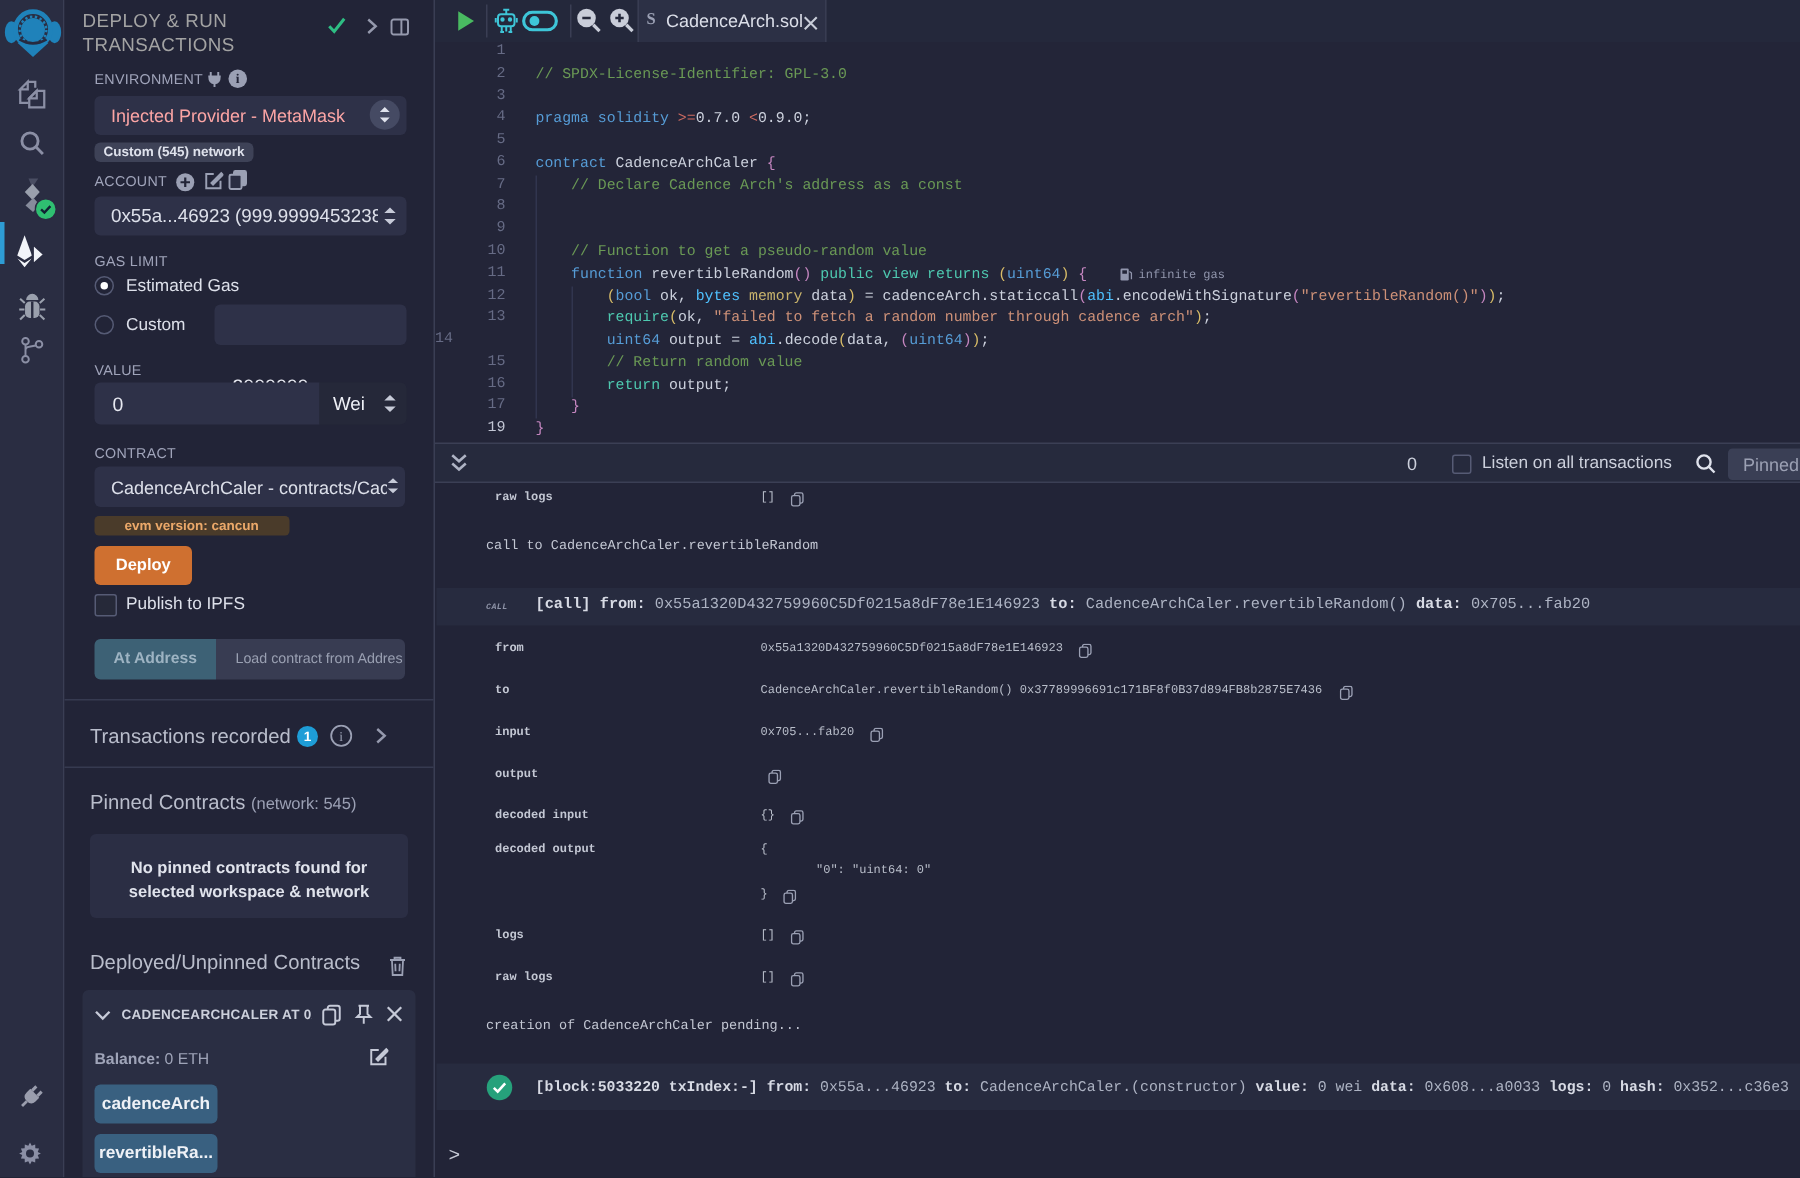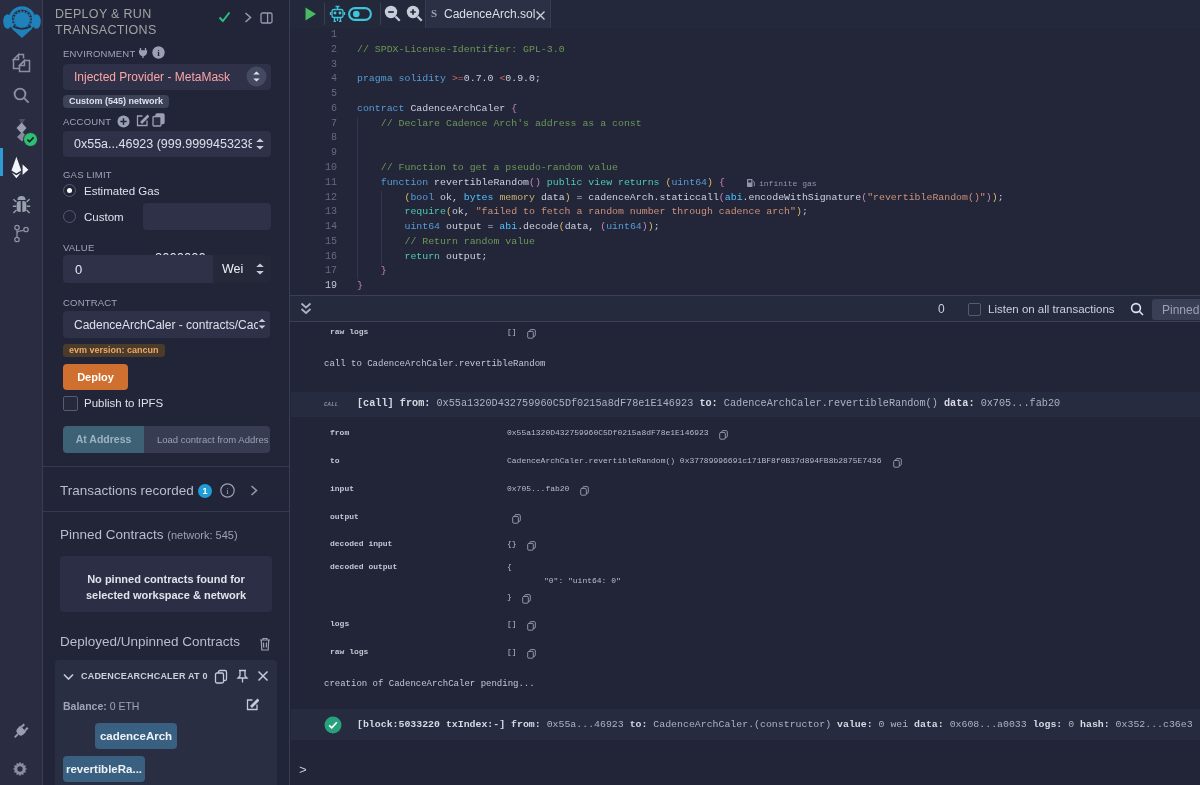--- a/index.html
+++ b/index.html
@@ -174,21 +174,21 @@
   <svg class="abs" style="left:254px;top:261px" width="12" height="16" viewBox="0 0 12 16">
       <path d="M2.2 6 L6 2.4 L9.8 6 Z M2.2 10 L6 13.6 L9.8 10 Z" fill="#c6cad8"></path>
     </svg>
 
   <div class="abs plabel" style="left:63px;top:297px;">CONTRACT</div>
   <div class="abs input" style="left:63px;top:311px;width:207px;height:27px;"></div>
   <div class="abs" style="left:74px;top:318px;width:184px;overflow:hidden;font-size:12px;color:#dde0ea;white-space:nowrap;">CadenceArchCaler - contracts/Cac</div>
   <svg class="abs" style="left:257px;top:317px" width="10" height="14" viewBox="0 0 10 14">
       <path d="M1.6 5 L5 1.8 L8.4 5 Z M1.6 8.6 L5 11.8 L8.4 8.6 Z" fill="#c6cad8"></path>
     </svg>
-  <div class="abs" style="left:63px;top:344px;height:13px;background:#4a3b2a;border-radius:3px;padding:0 6px;font-size:9px;line-height:13px;font-weight:bold;color:#eca96a;">evm version: cancun</div>
+  <div class="abs" style="left:63px;top:344px;height:13px;background:#4a3b2a;border-radius:3px;padding:0 20px;font-size:9px;line-height:13px;font-weight:bold;color:#eca96a;">evm version: cancun</div>
   <div class="abs" style="left:63px;top:364px;width:65px;height:26px;background:#cf7030;border-radius:4px;text-align:center;font-size:11px;font-weight:bold;color:#fff;line-height:26px;">Deploy</div>
   <div class="abs" style="left:63px;top:396px;width:13px;height:13px;border:1px solid #565b75;border-radius:2px;background:#262939;"></div>
   <div class="abs" style="left:84px;top:397px;font-size:11.5px;color:#dde0ea;">Publish to IPFS</div>
   <div class="abs" style="left:63px;top:426px;width:81px;height:27px;background:#3d6175;border-radius:4px 0 0 4px;text-align:center;line-height:27px;font-size:10.5px;font-weight:bold;color:#9db3c2;">At Address</div>
   <div class="abs" style="left:144px;top:426px;width:126px;height:27px;background:#383c52;border-radius:0 4px 4px 0;"></div>
   <div class="abs" style="left:157px;top:434px;font-size:9.5px;color:#9aa0b2;">Load contract from Addres</div>
   <div class="abs" style="left:43px;top:466px;width:246px;height:1px;background:#363a50;"></div>
 
   <div class="abs sechead" style="left:60px;top:483px;">Transactions recorded</div>
   <div class="abs" style="left:198px;top:484px;width:14px;height:14px;border-radius:50%;background:#1e9dd7;color:#fff;font-size:9px;font-weight:bold;text-align:center;line-height:14px;">1</div>
@@ -224,21 +224,21 @@
       <path d="M3 1.5 L10 1.5 M4 1.5 L4 7 L2 9 L11 9 L9 7 L9 1.5 M6.5 9 L6.5 13.5"></path>
     </svg>
   <svg class="abs" style="left:257px;top:670px" width="12" height="12" viewBox="0 0 12 12" fill="none" stroke="#c6cad8" stroke-width="1.5">
       <path d="M1.5 1.5 L10.5 10.5 M10.5 1.5 L1.5 10.5"></path>
     </svg>
   <div class="abs" style="left:63px;top:700px;font-size:10.5px;color:#9fa4b8;"><b>Balance:</b> 0 ETH</div>
   <svg class="abs" style="left:246px;top:698px" width="13" height="13" viewBox="0 0 13 13" fill="none" stroke="#c6cad8" stroke-width="1.3">
       <path d="M11 6.5 L11 11.5 L1.5 11.5 L1.5 2 L6.5 2"></path>
       <path d="M5 8 L11.5 1.5 L12.5 2.5 L6 9 Z" fill="#c6cad8"></path>
     </svg>
-  <div class="abs" style="left:63px;top:723px;width:82px;height:26px;background:#396080;border-radius:4px;text-align:center;line-height:26px;font-size:11.5px;font-weight:bold;color:#eef1f6;margin-left:32px;">cadenceArch</div>
+  <div class="abs" style="left:63px;top:723px;width:82px;height:26px;background:#396080;border-radius:4px;text-align:center;line-height:26px;font-size:11.5px;font-weight:bold;color:#eef1f6;">cadenceArch</div>
   <div class="abs" style="left:63px;top:756px;width:82px;height:26px;background:#396080;border-radius:4px;text-align:center;line-height:26px;font-size:11.5px;font-weight:bold;color:#eef1f6;">revertibleRa...</div>
   <div class="abs" id="edbar"></div>
   <svg class="abs" style="left:304px;top:7px" width="13" height="14" viewBox="0 0 13 14">
       <path d="M1.5 0.5 L12 7 L1.5 13.5 Z" fill="#49ba61"></path>
     </svg>
   <div class="abs" style="left:324px;top:3px;width:1px;height:22px;background:#3a3e54;"></div>
 
   <svg class="abs" style="left:329px;top:5px" width="17" height="18" viewBox="0 0 17 18" fill="none" stroke="#3ec6d8" stroke-width="1.3">
     <rect x="3" y="4.5" width="11" height="8" rx="2"></rect>
     <path d="M8.5 4.5 L8.5 1.5 M6.5 1.5 L10.5 1.5"></path>
@@ -283,21 +283,21 @@
   <div class="abs mono" style="left:290px;top:72.34px;width:47px;height:14.78px;line-height:14.78px;text-align:right;font-size:10px;color:#666b85;">4</div>
   <div class="abs mono" style="left:290px;top:87.12px;width:47px;height:14.78px;line-height:14.78px;text-align:right;font-size:10px;color:#666b85;">5</div>
   <div class="abs mono" style="left:290px;top:101.90px;width:47px;height:14.78px;line-height:14.78px;text-align:right;font-size:10px;color:#666b85;">6</div>
   <div class="abs mono" style="left:290px;top:116.68px;width:47px;height:14.78px;line-height:14.78px;text-align:right;font-size:10px;color:#666b85;">7</div>
   <div class="abs mono" style="left:290px;top:131.46px;width:47px;height:14.78px;line-height:14.78px;text-align:right;font-size:10px;color:#666b85;">8</div>
   <div class="abs mono" style="left:290px;top:146.24px;width:47px;height:14.78px;line-height:14.78px;text-align:right;font-size:10px;color:#666b85;">9</div>
   <div class="abs mono" style="left:290px;top:161.02px;width:47px;height:14.78px;line-height:14.78px;text-align:right;font-size:10px;color:#666b85;">10</div>
   <div class="abs mono" style="left:290px;top:175.80px;width:47px;height:14.78px;line-height:14.78px;text-align:right;font-size:10px;color:#666b85;">11</div>
   <div class="abs mono" style="left:290px;top:190.58px;width:47px;height:14.78px;line-height:14.78px;text-align:right;font-size:10px;color:#666b85;">12</div>
   <div class="abs mono" style="left:290px;top:205.36px;width:47px;height:14.78px;line-height:14.78px;text-align:right;font-size:10px;color:#666b85;">13</div>
-  <div class="abs mono" style="left:290px;top:220.14px;width:47px;height:14.78px;line-height:14.78px;text-align:right;font-size:10px;color:#666b85;">14</div>
+  <div class="abs mono" style="left:290px;top:220.14px;width:47px;height:14.78px;line-height:14.78px;font-size:10px;color:#666b85;">14</div>
   <div class="abs mono" style="left:290px;top:234.92px;width:47px;height:14.78px;line-height:14.78px;text-align:right;font-size:10px;color:#666b85;">15</div>
   <div class="abs mono" style="left:290px;top:249.70px;width:47px;height:14.78px;line-height:14.78px;text-align:right;font-size:10px;color:#666b85;">16</div>
   <div class="abs mono" style="left:290px;top:264.48px;width:47px;height:14.78px;line-height:14.78px;text-align:right;font-size:10px;color:#666b85;">17</div>
   <div class="abs mono" style="left:290px;top:279.26px;width:47px;height:14.78px;line-height:14.78px;text-align:right;font-size:10px;color:#c2c6d4;">19</div>
 
   <div class="cl mono" style="top:42.78px;height:14.78px;line-height:14.78px;"><span class="c-com">// SPDX-License-Identifier: GPL-3.0</span></div>
   <div class="cl mono" style="top:72.34px;height:14.78px;line-height:14.78px;"><span class="c-kw">pragma solidity </span><span class="c-op">&gt;=</span>0.7.0 <span class="c-op">&lt;</span>0.9.0;</div>
   <div class="cl mono" style="top:101.90px;height:14.78px;line-height:14.78px;"><span class="c-kw">contract</span> CadenceArchCaler <span class="c-pink">{</span></div>
   <div class="cl mono" style="top:116.68px;height:14.78px;line-height:14.78px;"><span class="c-com">    // Declare Cadence Arch's address as a const</span></div>
   <div class="cl mono" style="top:161.02px;height:14.78px;line-height:14.78px;"><span class="c-com">    // Function to get a pseudo-random value</span></div>

